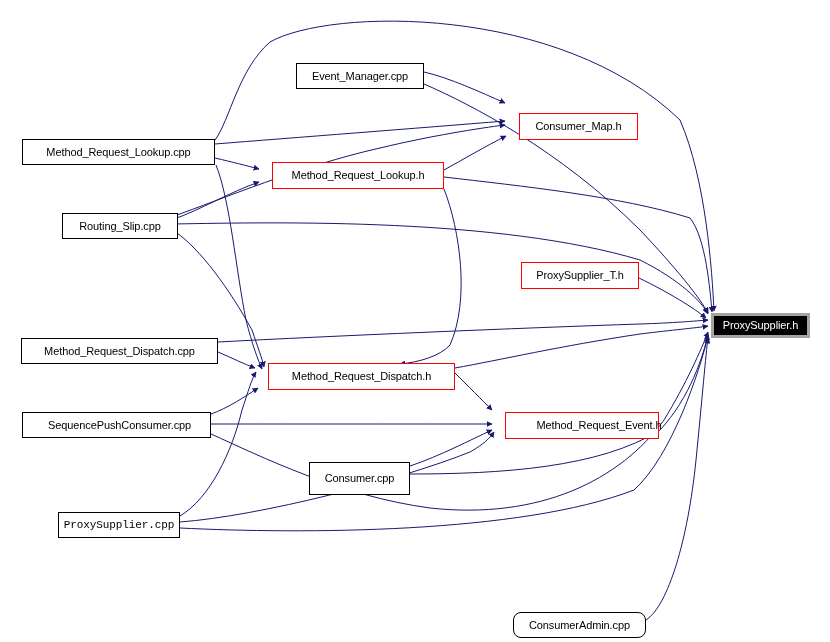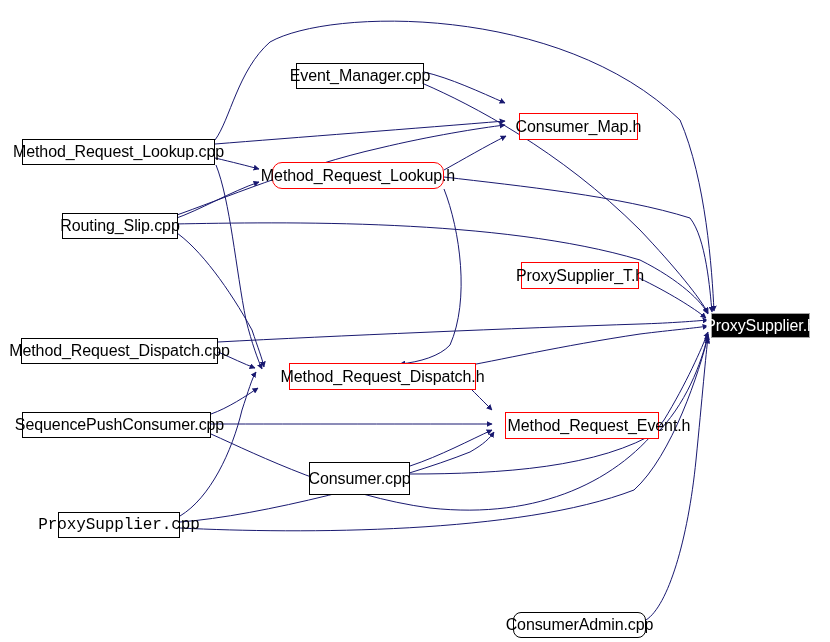--- a/index.html
+++ b/index.html
@@ -13,35 +13,35 @@
     overflow:hidden;
   }
   #edges{position:absolute;left:0;top:0;width:830px;height:642px;}
   .node{
     position:absolute;
     box-sizing:border-box;
     display:flex;
     align-items:center;
     justify-content:center;
     white-space:nowrap;
-    font-size:16px;
+    font-size:11px;
     line-height:1;
     letter-spacing:-0.1px;
     background:#ffffff;
     color:#000000;
     border:1px solid #000000;
     z-index:5;
     text-align:center;
   }
   .node.src{border-color:#000000;}
   .node.hdr{border-color:#ff0000;}
   .node.current{
     background:#000000;
     color:#ffffff;
-    border:1px solid #a3a3a3;
+    border:3px solid #a3a3a3;
   }
 </style>
 </head>
 <body>
 
 <div id="graph">
 
   <svg id="edges" viewBox="0 0 830 642" xmlns="http://www.w3.org/2000/svg">
     <defs>
       <marker id="arrow" viewBox="0 0 10 10" refX="9" refY="5" markerWidth="6" markerHeight="6" orient="auto-start-reverse">
@@ -82,36 +82,36 @@
   <div id="node-layer">
       <div class="node src" style="left: 296px; top: 63px; width: 128px; height: 26px;">
         <span>Event_Manager.cpp</span>
       </div>
       <div class="node hdr" style="left: 519px; top: 113px; width: 119px; height: 27px;">
         <span>Consumer_Map.h</span>
       </div>
       <div class="node src" style="left: 22px; top: 139px; width: 193px; height: 26px;">
         <span>Method_Request_Lookup.cpp</span>
       </div>
-      <div class="node hdr" style="left: 272px; top: 162px; width: 172px; height: 27px; border-radius: 10px;">
+      <div class="node hdr" style="left: 272px; top: 162px; width: 172px; height: 27px;">
         <span>Method_Request_Lookup.h</span>
       </div>
       <div class="node src" style="left: 62px; top: 213px; width: 116px; height: 26px;">
         <span>Routing_Slip.cpp</span>
       </div>
       <div class="node hdr" style="left: 521px; top: 262px; width: 118px; height: 27px;">
         <span>ProxySupplier_T.h</span>
       </div>
       <div class="node current" style="left: 711px; top: 313px; width: 99px; height: 25px;">
         <span>ProxySupplier.h</span>
       </div>
       <div class="node src" style="left: 21px; top: 338px; width: 197px; height: 26px;">
         <span>Method_Request_Dispatch.cpp</span>
       </div>
-      <div class="node hdr" style="left: 268px; top: 363px; width: 187px; height: 27px; margin-left: 21px;">
+      <div class="node hdr" style="left: 268px; top: 363px; width: 187px; height: 27px;">
         <span>Method_Request_Dispatch.h</span>
       </div>
       <div class="node src" style="left: 22px; top: 412px; width: 189px; height: 26px; padding-left: 6px;">
         <span>SequencePushConsumer.cpp</span>
       </div>
       <div class="node hdr" style="left: 505px; top: 412px; width: 154px; height: 27px; padding-left: 34px;">
         <span>Method_Request_Event.h</span>
       </div>
       <div class="node src" style="left: 309px; top: 462px; width: 101px; height: 33px;">
         <span>Consumer.cpp</span>

